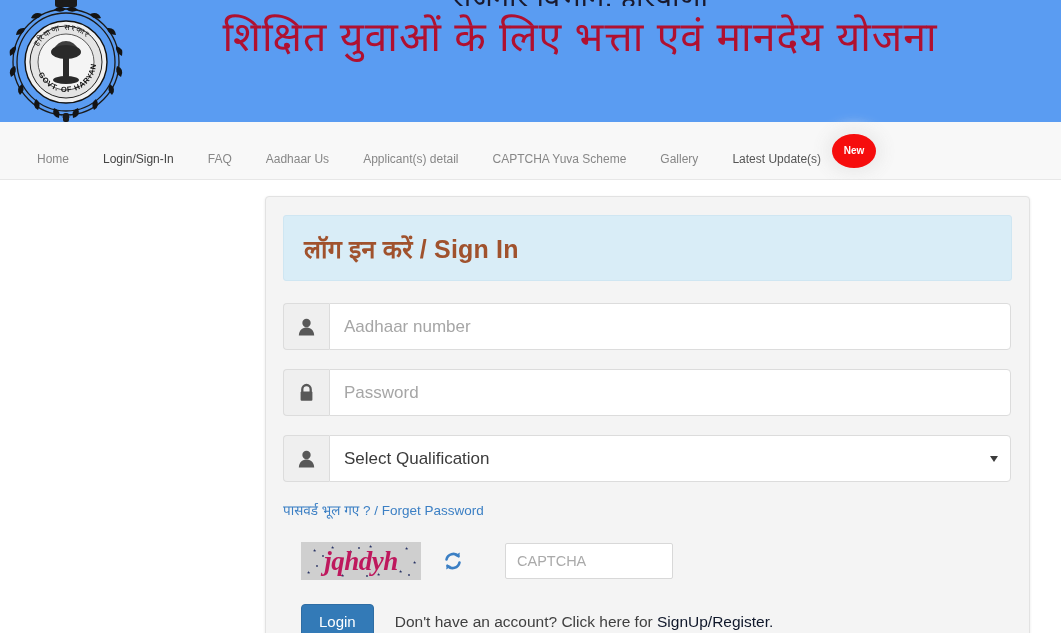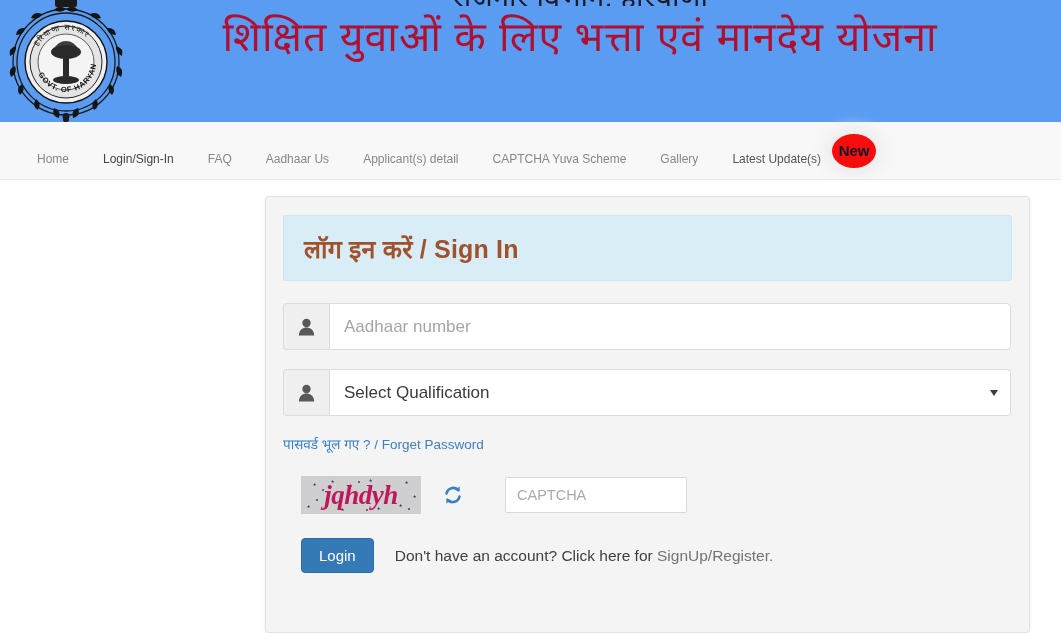--- a/index.html
+++ b/index.html
@@ -74,22 +74,22 @@
   .nav-item.active { color: #444444; }
   .nav-item.dark { color: #555555; }
   .new-badge {
     position: relative;
     display: inline-flex;
     align-items: center;
     justify-content: center;
     width: 44px; height: 34px;
     border-radius: 22px / 17px;
     background: #f60d0d;
-    color: #0f172a;
-    font-size: 15px;
+    color: #ffffff;
+    font-size: 10px;
     font-weight: bold;
     margin-left: -6px;
     box-shadow: 0 0 14px 7px rgba(235,235,235,0.95);
     cursor: pointer;
   }
 
   
   .page-body {
     position: relative;
     width: 1061px;
@@ -229,21 +229,21 @@
     z-index: 2;
   }
   .captcha-noise { position: absolute; inset: 0; z-index: 1; }
   .refresh-btn {
     margin-left: 20px;
     width: 24px; height: 24px;
     cursor: pointer;
     display: flex; align-items: center; justify-content: center;
   }
   .captcha-input {
-    width: 182px;
+    width: 168px;
     height: 36px;
     margin-left: 40px;
     border: 1px solid #d8d8d8;
     border-radius: 2px;
     background: #ffffff;
     font-family: "Liberation Sans", sans-serif;
     font-size: 14.5px;
     color: #555;
     padding: 0 11px;
     outline: none;
@@ -267,21 +267,21 @@
     padding: 9px 17px;
     cursor: pointer;
     line-height: 1;
   }
   .signup-text {
     margin-left: 21px;
     font-size: 15.5px;
     color: #404040;
   }
   .signup-link {
-    color: #737373;
+    color: #0f172a;
     text-decoration: none;
     cursor: pointer;
   }
 </style>
 </head>
 <body>
 
 <div class="banner">
 
   <div class="emblem">
@@ -376,20 +376,29 @@
       <span class="input-addon">
         <svg width="17" height="18" viewBox="0 0 17 18">
           <circle cx="8.5" cy="5" r="4.2" fill="#585858"></circle>
           <path d="M0.8 17.5 C1.2 11.6 5 9.6 8.5 9.6 C12 9.6 15.8 11.6 16.2 17.5 Z" fill="#585858"></path>
         </svg>
       </span>
       <input class="form-control" type="text" placeholder="Aadhaar number" style="">
     </div>
 
     
+    <div class="input-group">
+      <span class="input-addon">
+        <svg width="17" height="19" viewBox="0 0 17 19">
+          <path d="M4.3 9 V6.2 a4.2 4.2 0 0 1 8.4 0 V9" fill="none" stroke="#585858" stroke-width="2.3"></path>
+          <rect x="2.6" y="8.4" width="11.8" height="9.4" rx="1" fill="#585858"></rect>
+        </svg>
+      </span>
+      <input class="form-control" type="password" placeholder="Password" style="">
+    </div>
 
     
     <div class="input-group" style="width:728px;">
       <span class="input-addon">
         <svg width="17" height="18" viewBox="0 0 17 18">
           <circle cx="8.5" cy="5" r="4.2" fill="#585858"></circle>
           <path d="M0.8 17.5 C1.2 11.6 5 9.6 8.5 9.6 C12 9.6 15.8 11.6 16.2 17.5 Z" fill="#585858"></path>
         </svg>
       </span>
       <div class="select-wrap">

